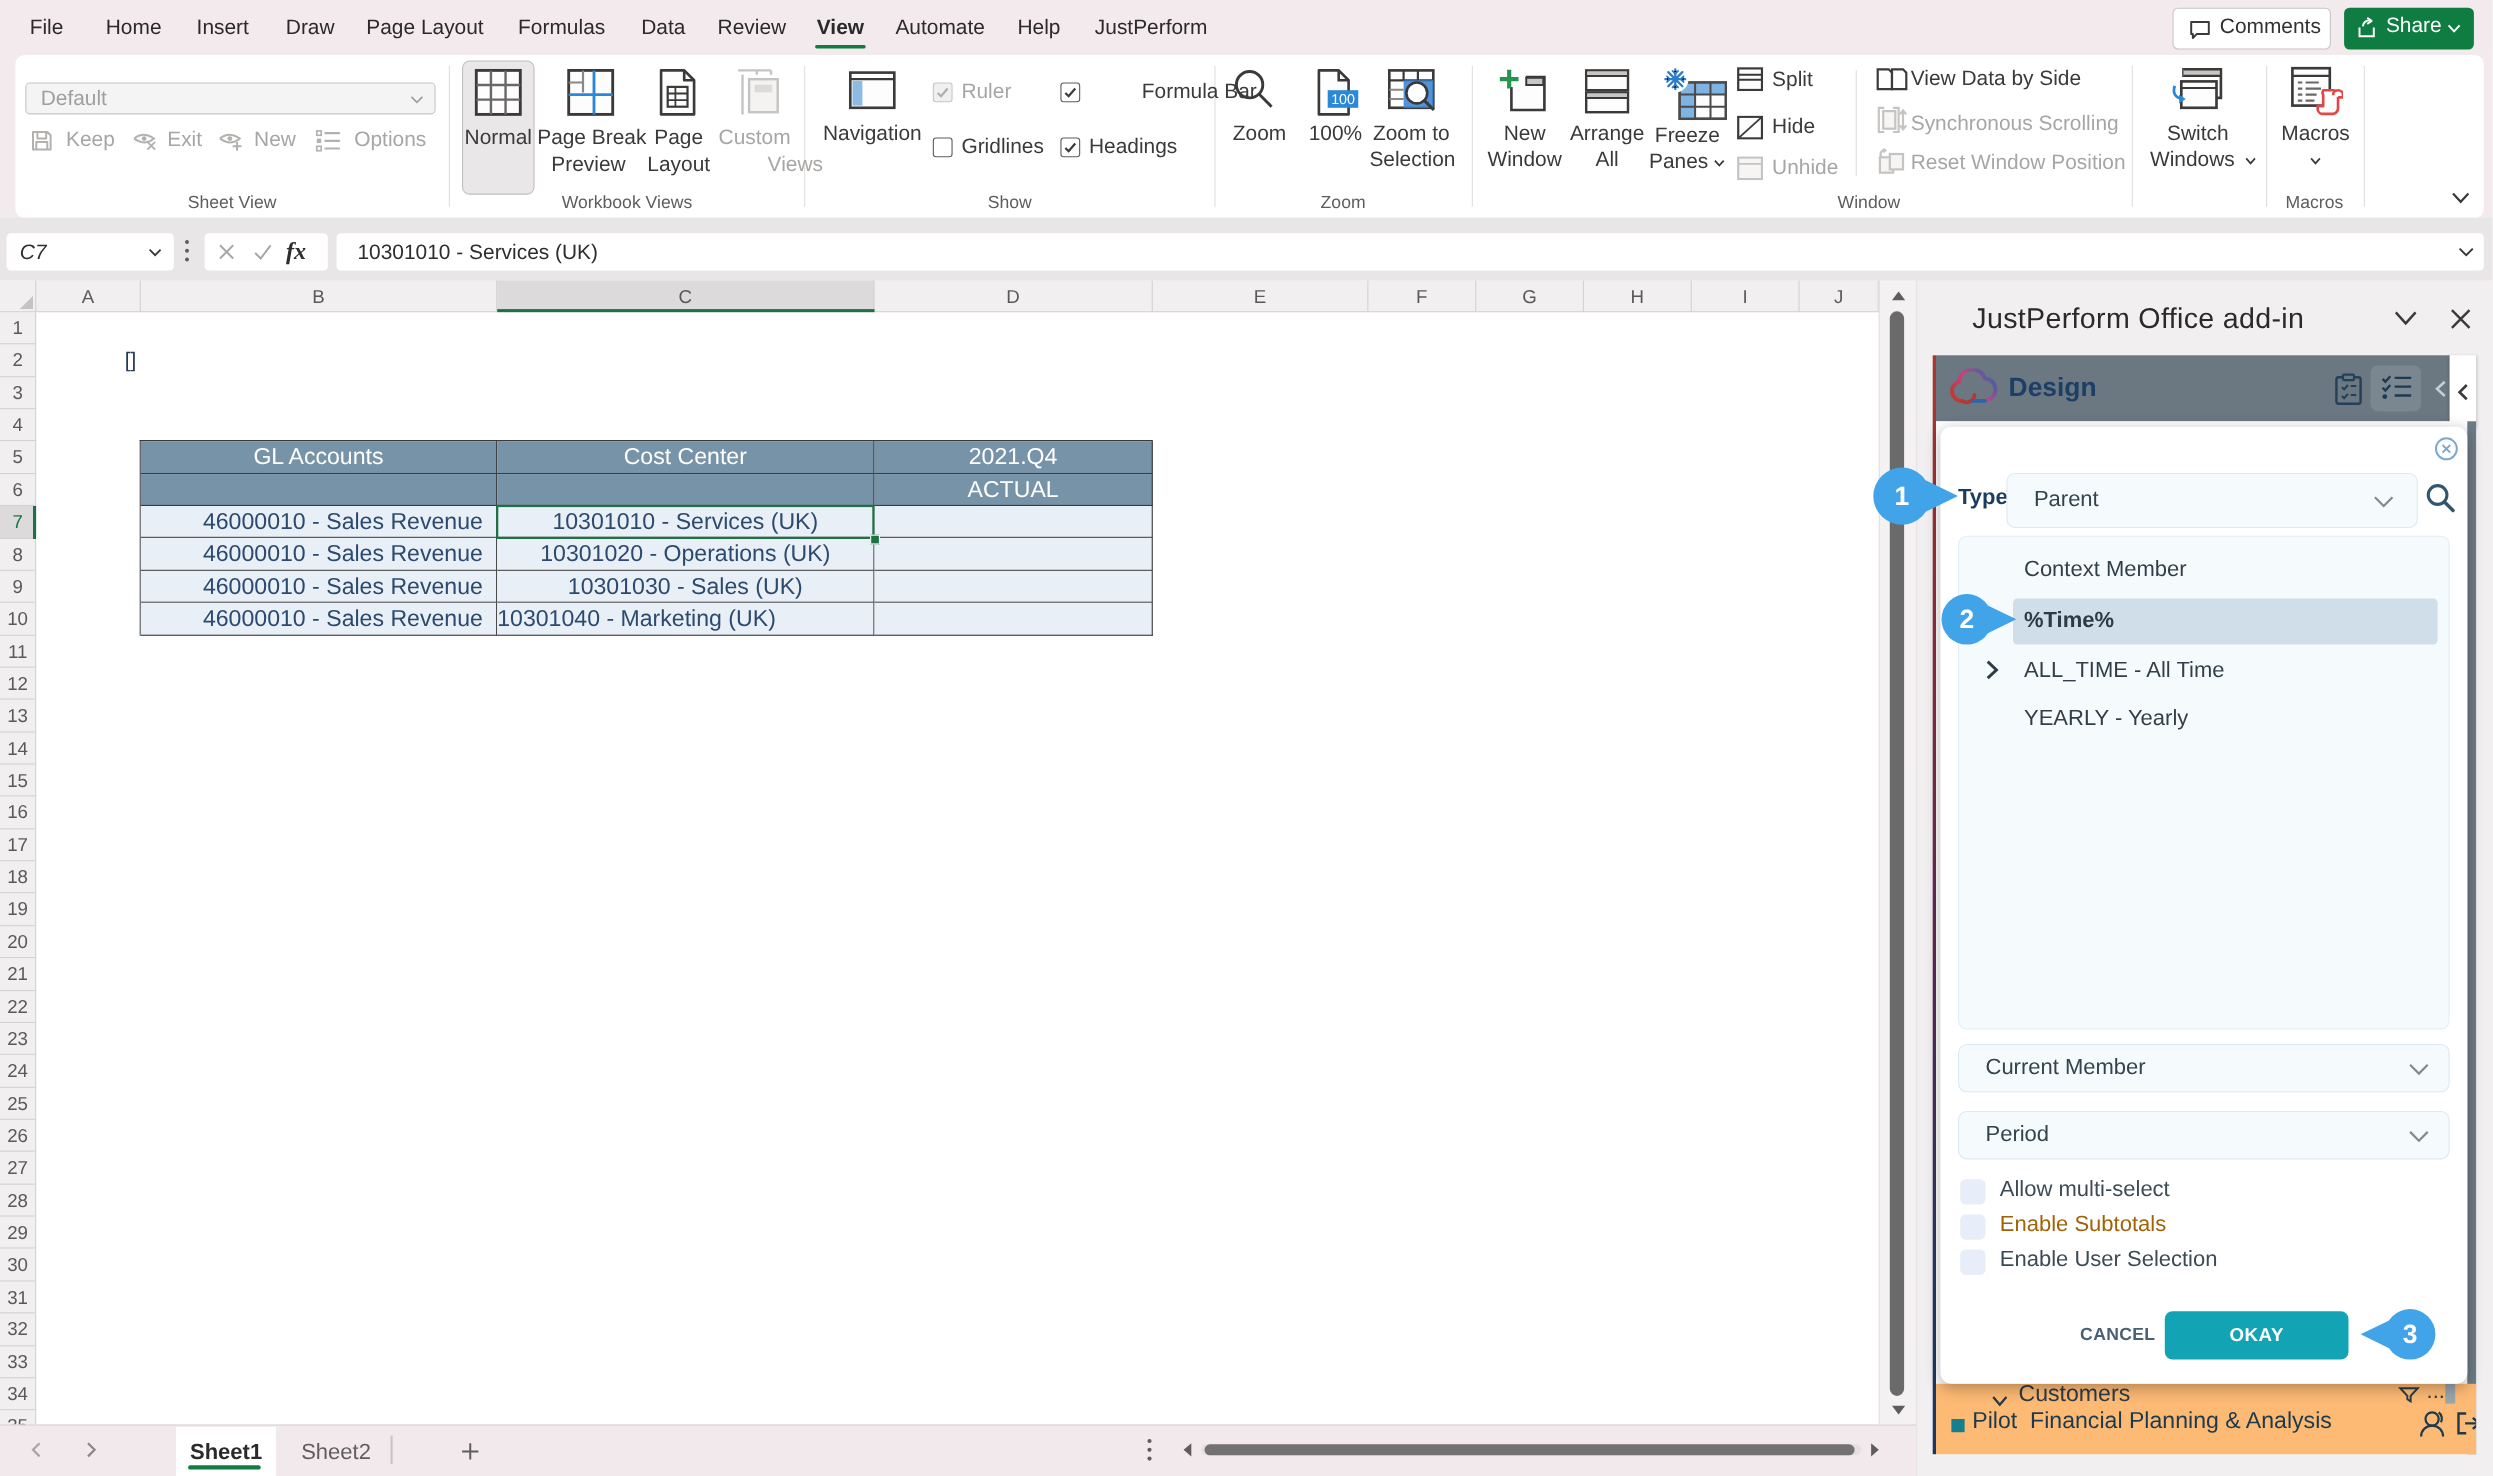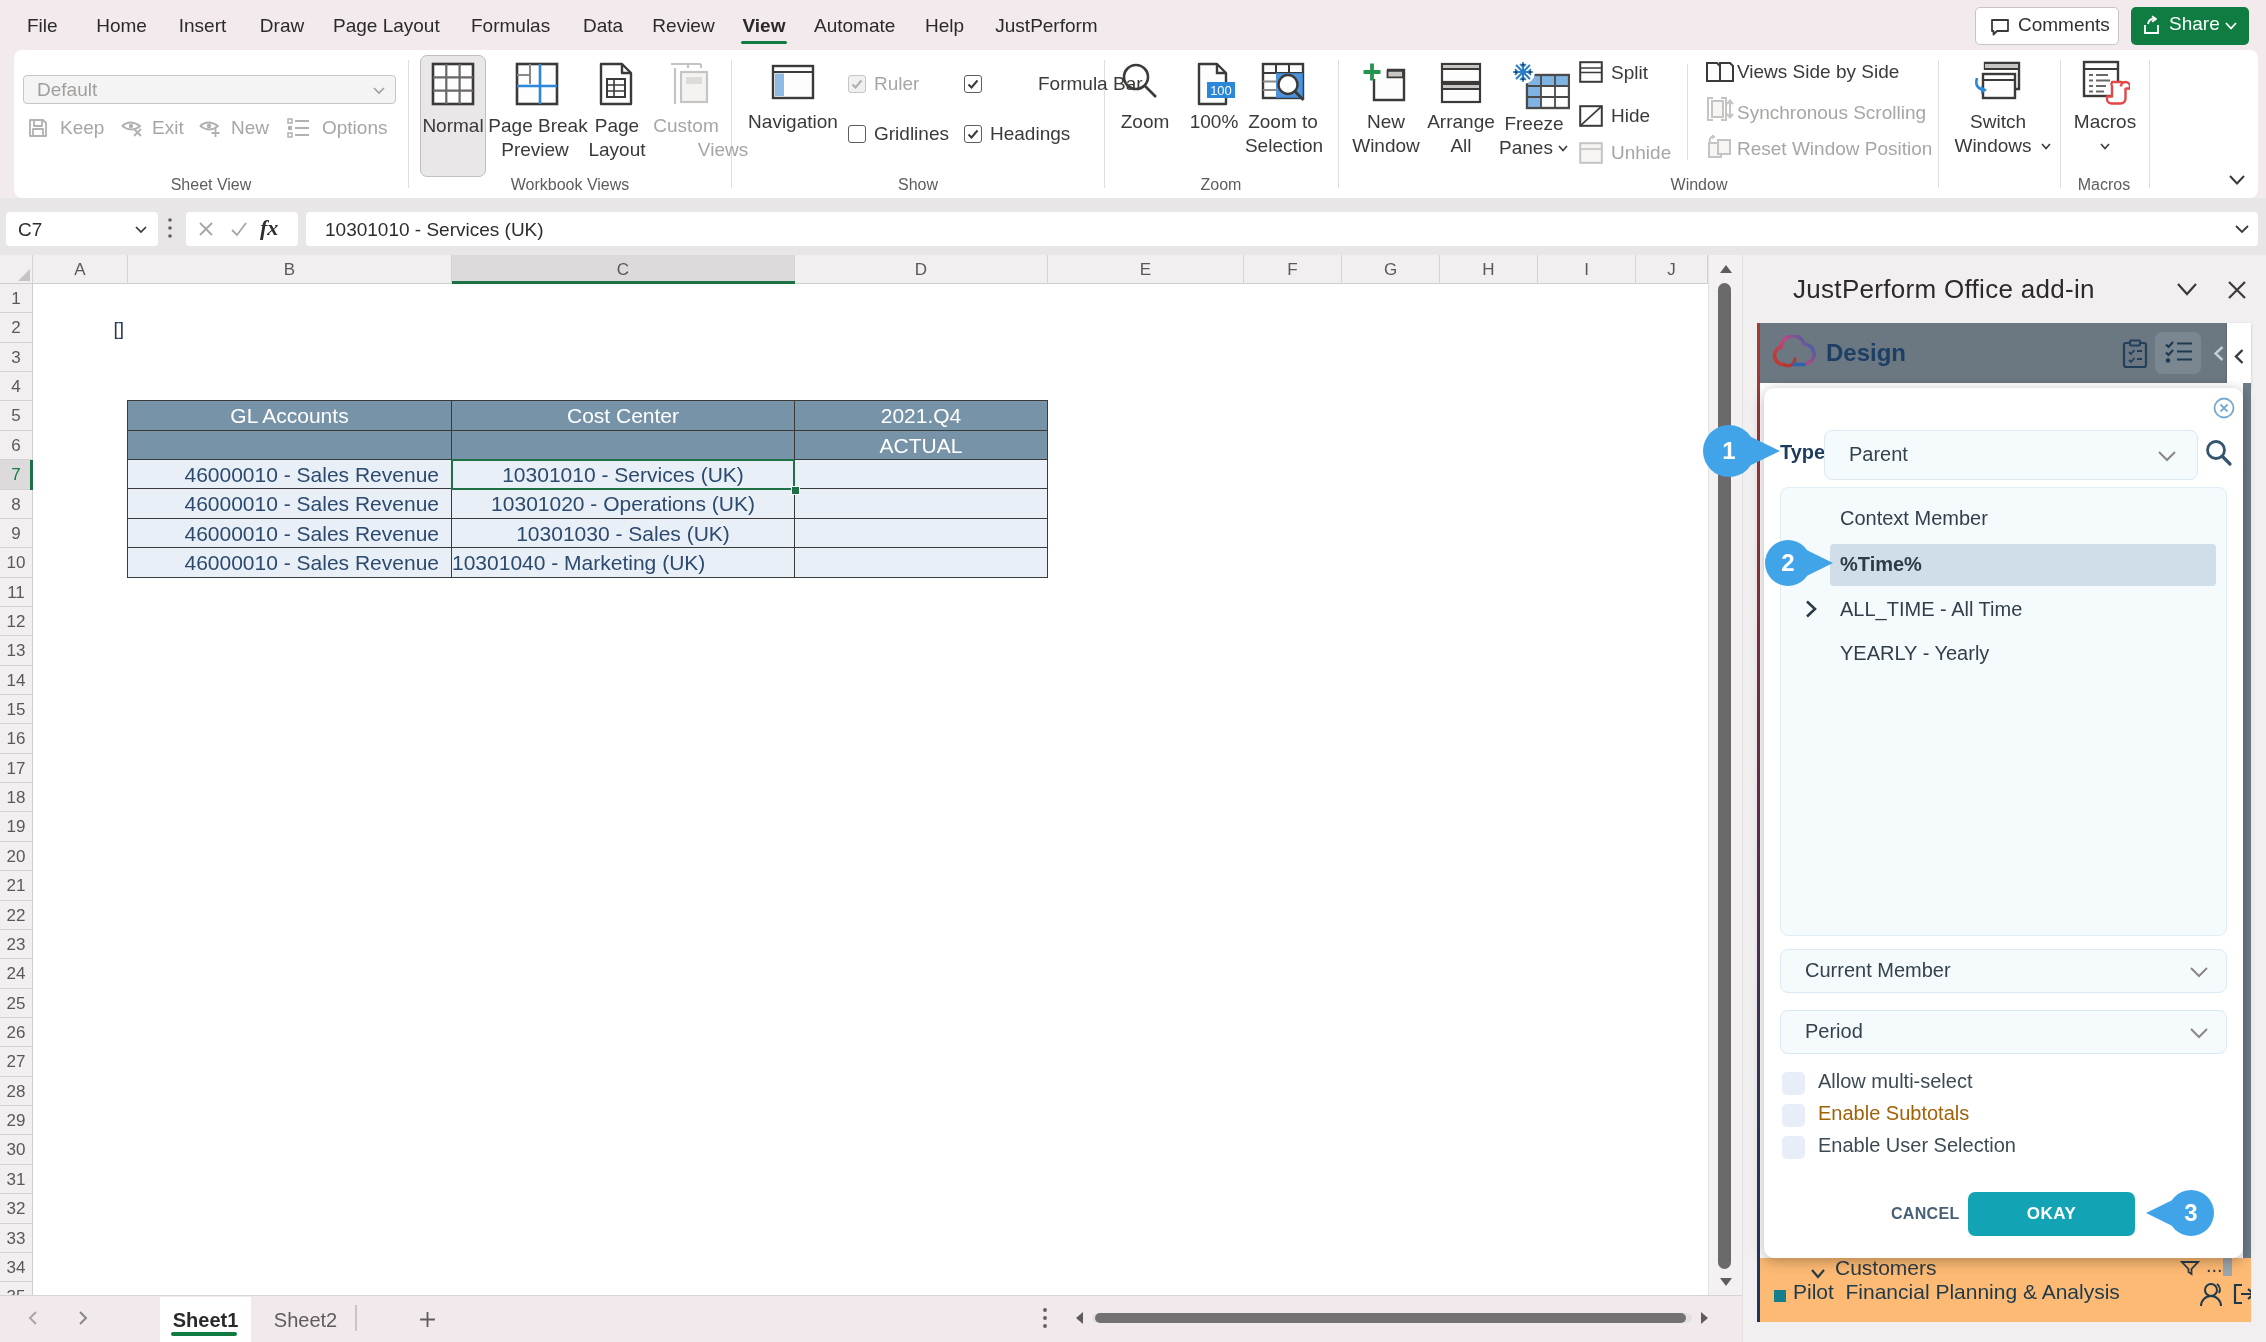--- a/index.html
+++ b/index.html
@@ -226,21 +226,21 @@
 <div class="a" style="left:1565px;top:92px;"><svg width="24" height="22" viewBox="0 0 24 22">
         <rect x="1.2" y="1.2" width="21.6" height="19.6" fill="#f6f5f4" stroke="#c6c4c2" stroke-width="2"></rect>
         <path d="M1.2 7 h21.6" stroke="#c6c4c2" stroke-width="1.7"></path>
       </svg></div>
     <span class="rll gy" style="left:1597px;top:103px;">Unhide</span>
 <div class="a" style="left:1673px;top:14px;width:1px;height:96px;background:#e1dfdd;"></div>
 <div class="a" style="left:1691px;top:10px;"><svg width="30" height="24" viewBox="0 0 30 24">
         <path d="M2 3 h10 l3 3 v15 h-13 z" fill="#fdfdfd" stroke="#3b3a39" stroke-width="2"></path>
         <path d="M15 3 h10 l3 3 v15 h-13 z" fill="#fdfdfd" stroke="#3b3a39" stroke-width="2"></path>
       </svg></div>
-    <span class="rll" style="left:1723px;top:22px;">Views Side by Side</span>
+    <span class="rll" style="left:1723px;top:22px;">View Data by Side</span>
 <div class="a" style="left:1691px;top:46px;"><svg width="30" height="26" viewBox="0 0 30 26">
         <path d="M8 2 h-5 v22 h5 M16 2 h5 v22 h-5" fill="none" stroke="#c6c4c2" stroke-width="2"></path>
         <rect x="7" y="5" width="11" height="16" fill="#f6f5f4" stroke="#c6c4c2" stroke-width="2"></rect>
         <path d="M25 5 v16 M22 8 l3-3.5 3 3.5 M22 18 l3 3.5 3-3.5" fill="none" stroke="#c6c4c2" stroke-width="2"></path>
       </svg></div>
     <span class="rll gy" style="left:1723px;top:63px;">Synchronous Scrolling</span>
 <div class="a" style="left:1691px;top:84px;"><svg width="30" height="26" viewBox="0 0 30 26">
         <path d="M6 10 q-4 -6 3 -8" fill="none" stroke="#c6c4c2" stroke-width="2"></path>
         <path d="M7 0.5 l3.5 2 -3 3z" fill="#c6c4c2"></path>
         <rect x="4" y="9" width="12" height="14" fill="#f6f5f4" stroke="#c6c4c2" stroke-width="2"></rect>
@@ -271,21 +271,21 @@
       </svg></div>
 <span class="rl" style="left:2091px;top:72px;">Macros</span>
 <svg class="a" style="left:2085px;top:92px;" width="12" height="9" viewBox="0 0 12 9">
       <path d="M2 2 L6 6.5 L10 2" fill="none" stroke="#3b3a39" stroke-width="1.6"></path>
     </svg>
 <svg class="a" style="left:2214px;top:124px;" width="18" height="12" viewBox="0 0 18 12">
       <path d="M2 2 L9 9.5 L16 2" fill="none" stroke="#3b3a39" stroke-width="2"></path>
     </svg>
 </div>
 <div id="fbar">
-<div class="ffield" style="left:6px;width:152px;">
+<div class="ffield" style="left:6px;width:152px;font-style:italic;">
       <span class="ftext" style="left:12px;">C7</span>
 <svg class="a" style="left:128px;top:13px;" width="14" height="10" viewBox="0 0 14 10">
         <path d="M2 2 L7 7 L12 2" fill="none" stroke="#3b3a39" stroke-width="1.7"></path>
       </svg>
     </div>
 <div class="a" style="left:167px;top:19px;width:4px;height:20px;">
 <svg width="6" height="22" viewBox="0 0 6 22">
         <circle cx="3" cy="3" r="1.8" fill="#5f5d5b"></circle>
         <circle cx="3" cy="11" r="1.8" fill="#5f5d5b"></circle>
         <circle cx="3" cy="19" r="1.8" fill="#5f5d5b"></circle>

